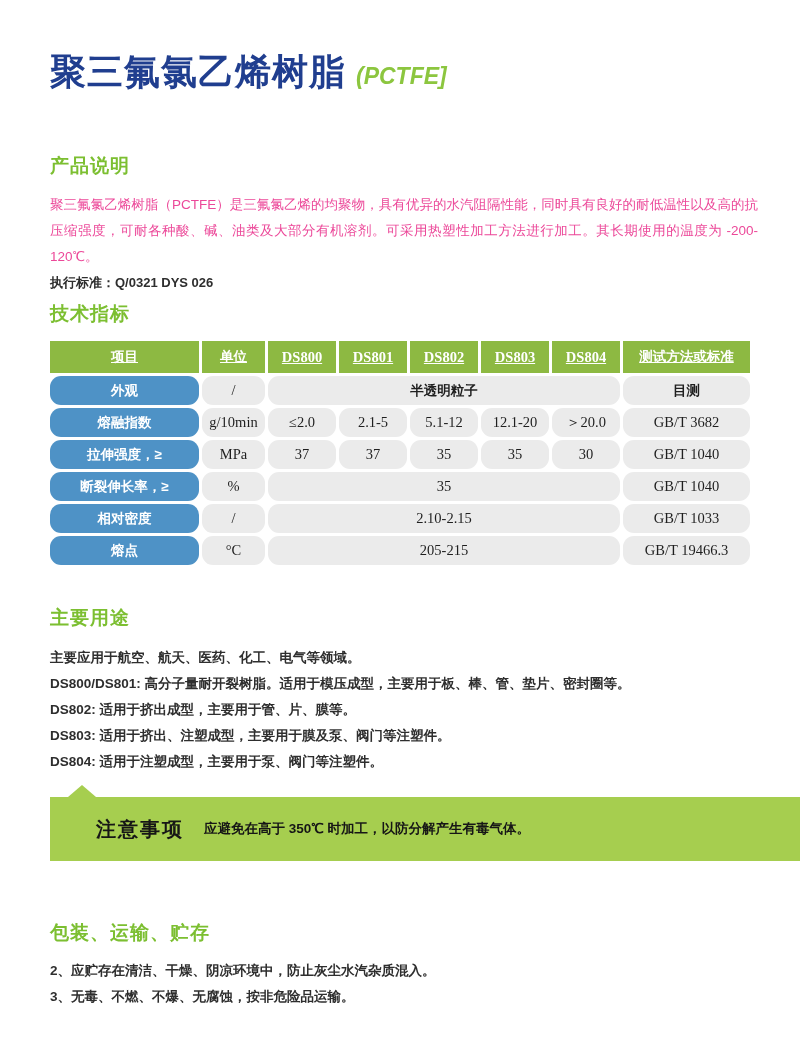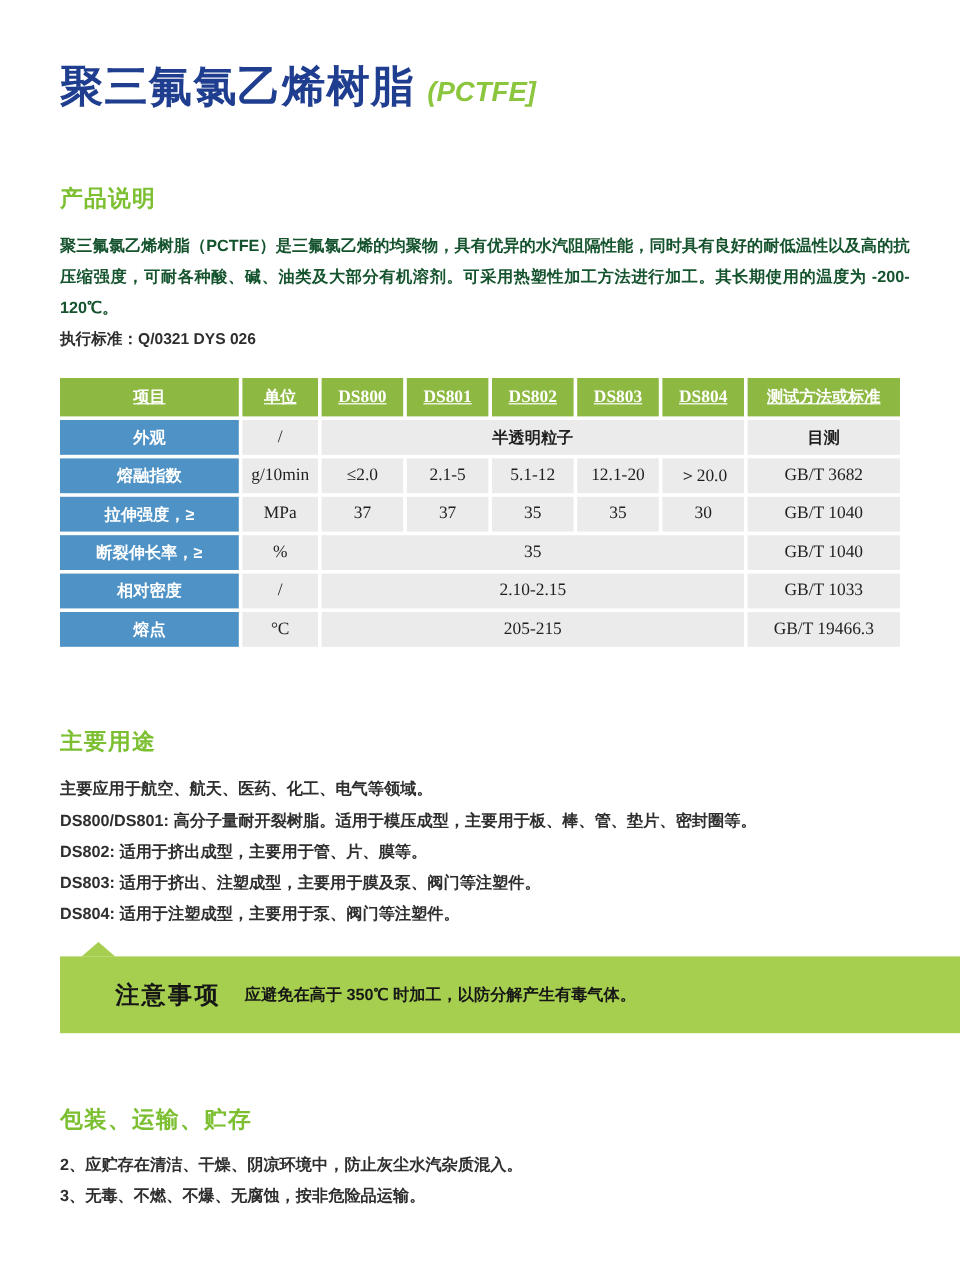--- a/index.html
+++ b/index.html
@@ -10,30 +10,30 @@
   
   .title-row { position:absolute; left:50px; top:48px; white-space:nowrap; }
   .title-main { font-size:36px; font-weight:bold; color:#203e8f; letter-spacing:1px; }
   .title-suffix { font-size:23px; font-weight:bold; font-style:italic; color:#8cc63f; margin-left:10px; }
 
   
   .sec-heading { font-size:19px; font-weight:bold; color:#7cbf31; letter-spacing:1px; }
 
   
   .sec-description { position:absolute; left:50px; top:153px; width:708px; }
-  .sec-description .body { margin-top:13px; font-size:13.5px; line-height:26px; font-weight:700; color:#14532d; text-align:justify; }
+  .sec-description .body { margin-top:13px; font-size:13.5px; line-height:26px; font-weight:400; color:#ec4899; text-align:justify; }
   .sec-description .standard { font-size:13px; line-height:26px; font-weight:600; color:#2e2e2e; }
 
   
   .sec-specs { position:absolute; left:50px; top:301px; width:710px; }
   .spec-table { border-collapse:separate; border-spacing:3px; table-layout:fixed; width:706px; margin-left:-3px; margin-top:11px; }
   .spec-table th, .spec-table td { text-align:center; vertical-align:middle; overflow:hidden; }
   .spec-table th { background:#8db942; color:#ffffff; height:32px; font-size:13.5px; font-weight:bold;text-decoration:underline; }
   .spec-table th.serif { font-family:"Liberation Serif", serif; font-size:14.5px; }
-  .spec-table td { height:29px; }
+  .spec-table td { height:29px;border-radius:11px; }
   .spec-table td.label { background:#4e92c6; color:#ffffff; font-size:13.5px; font-weight:bold; }
   .spec-table td.data { background:#ebebeb; color:#1f1f1f; font-family:"Liberation Serif", serif; font-size:14.5px; }
   .spec-table td.data.cn { font-family:"Liberation Sans", sans-serif; font-size:13.5px; font-weight:bold; }
 
   
   .sec-uses { position:absolute; left:50px; top:605px; width:708px; }
   .sec-uses .lines { margin-top:14px; }
   .sec-uses .line, .sec-packaging .line { font-size:13.5px; line-height:26px; font-weight:600; color:#2e2e2e; }
 
   
@@ -58,20 +58,21 @@
     <span class="title-main">聚三氟氯乙烯树脂</span><span class="title-suffix">(PCTFE]</span>
   </div>
 
   <section class="sec-description">
     <div class="sec-heading">产品说明</div>
     <div class="body">聚三氟氯乙烯树脂（PCTFE）是三氟氯乙烯的均聚物，具有优异的水汽阻隔性能，同时具有良好的耐低温性以及高的抗压缩强度，可耐各种酸、碱、油类及大部分有机溶剂。可采用热塑性加工方法进行加工。其长期使用的温度为 -200-120℃。</div>
     <div class="standard">执行标准：Q/0321 DYS 026</div>
   </section>
 
   <section class="sec-specs">
+    <div class="sec-heading">技术指标</div>
     <table class="spec-table">
       <colgroup>
         <col style="width:149px">
           <col style="width:63px">
           <col style="width:68px">
           <col style="width:68px">
         <col style="width:68px">
           <col style="width:68px">
           <col style="width:68px">
           <col style="width:127px">

